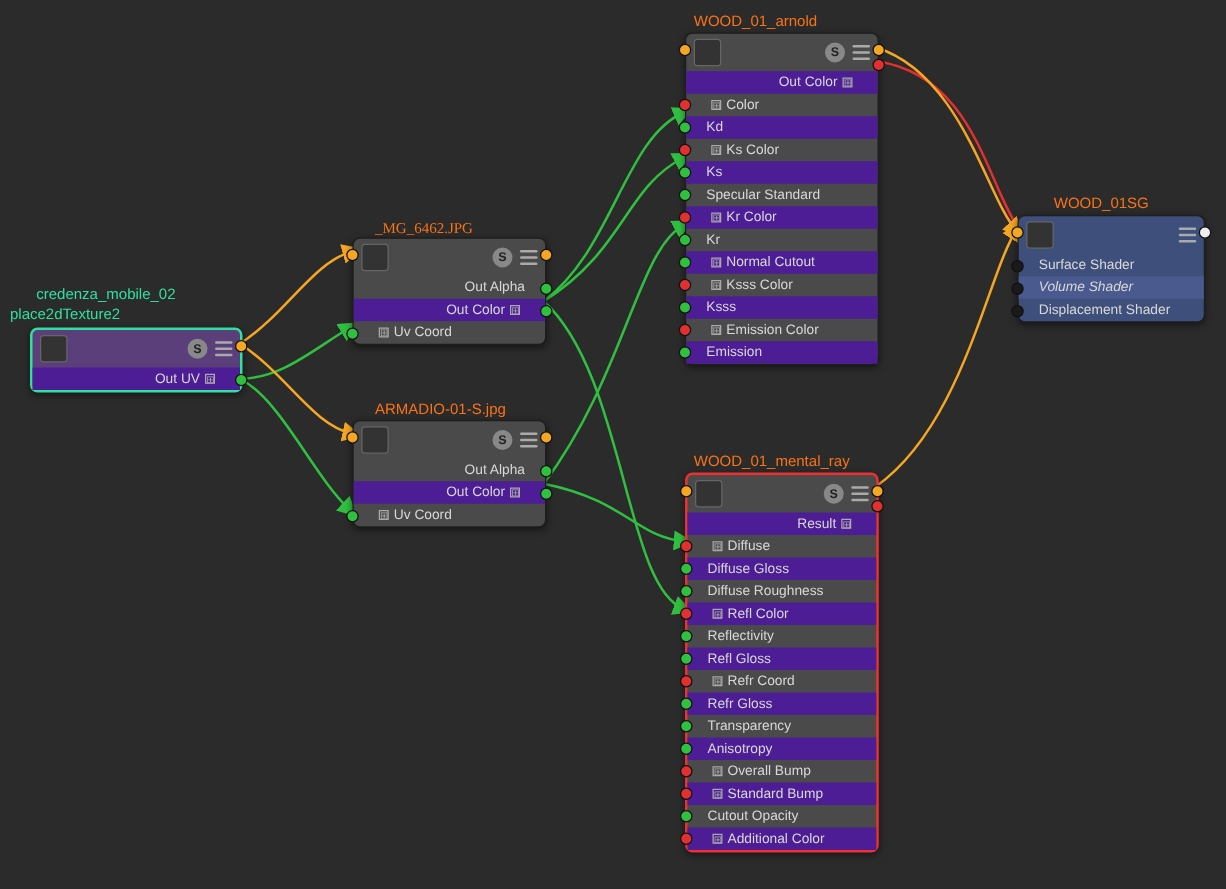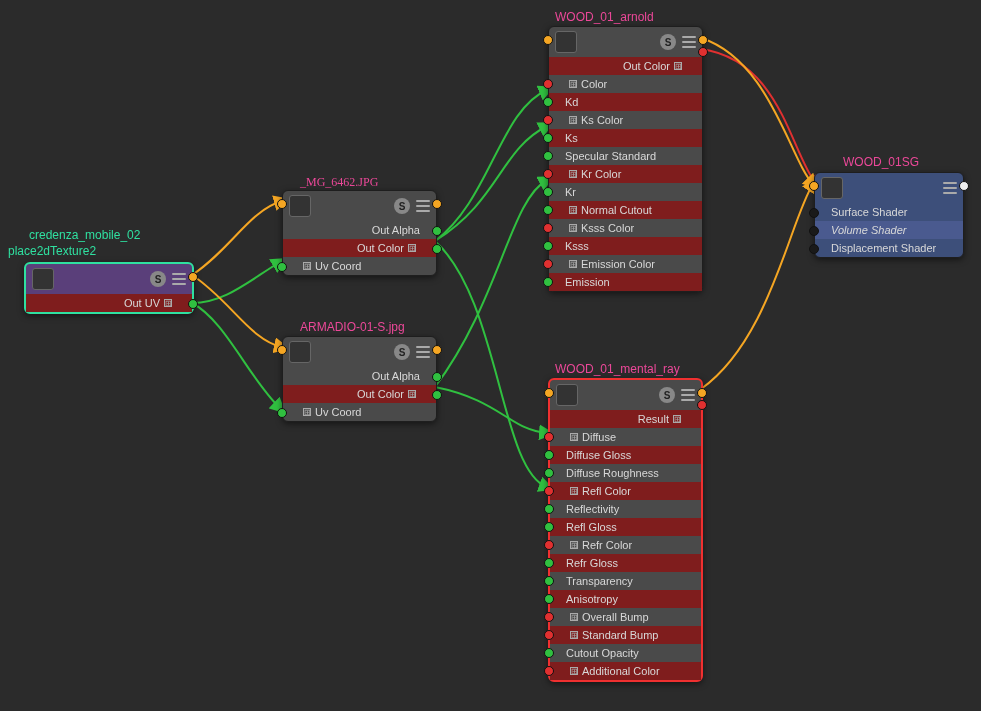--- a/index.html
+++ b/index.html
@@ -22,21 +22,21 @@
     border:1px solid #1e1e1e;
     box-shadow: 0 2px 6px rgba(0,0,0,.5);
   }
   .node.sel-green { border:2px solid #2fe0a0; }
   .node.sel-red   { border:2px solid #f03030; }
   .node.purple { background:#5a3f7a; }
   .node.blue   { background:#3d4f7a; }
 
   .label-above {
     position:absolute;
-    color:#ec4899;
+    color:#f97316;
     font-size:12px;
     white-space:nowrap;
   }
   .label-above.green { color:#2fe0a0; }
 
   .head {
     display:flex;
     align-items:center;
     padding:4px 6px;
     gap:6px;
@@ -77,21 +77,21 @@
 
   .row {
     position:relative;
     height:18px;
     display:flex;
     align-items:center;
     font-size:11px;
     color:#d8d8d8;
     padding:0 8px;
   }
-  .row.dark { background:#7f1d1d; }
+  .row.dark { background:#4c1d95; }
   .row.txt-right { justify-content:flex-end; text-align:right; padding-right:16px;}
   .row.txt-left  { justify-content:flex-start; padding-left:16px;}
   .boxicon {
     width:8px;height:8px;border:1px solid #aaa;margin:0 4px;
     font-size:8px;line-height:8px;text-align:center;color:#aaa;
   }
   .row.selected { background:#4a5a8f;font-style:italic; }
 
   .port {
     position:absolute;
@@ -342,21 +342,21 @@
       <div class="row txt-left">
         <span>Reflectivity</span>
         <span class="port green" style="left: -6px; top: 4px;"></span>
       </div>
       <div class="row txt-left dark">
         <span>Refl Gloss</span>
         <span class="port green" style="left: -6px; top: 4px;"></span>
       </div>
       <div class="row txt-left">
         <span class="boxicon">⊞</span>
-        <span>Refr Color</span>
+        <span>Refr Coord</span>
         <span class="port red" style="left: -6px; top: 4px;"></span>
       </div>
       <div class="row txt-left dark">
         <span>Refr Gloss</span>
         <span class="port green" style="left: -6px; top: 4px;"></span>
       </div>
       <div class="row txt-left">
         <span>Transparency</span>
         <span class="port green" style="left: -6px; top: 4px;"></span>
       </div>

